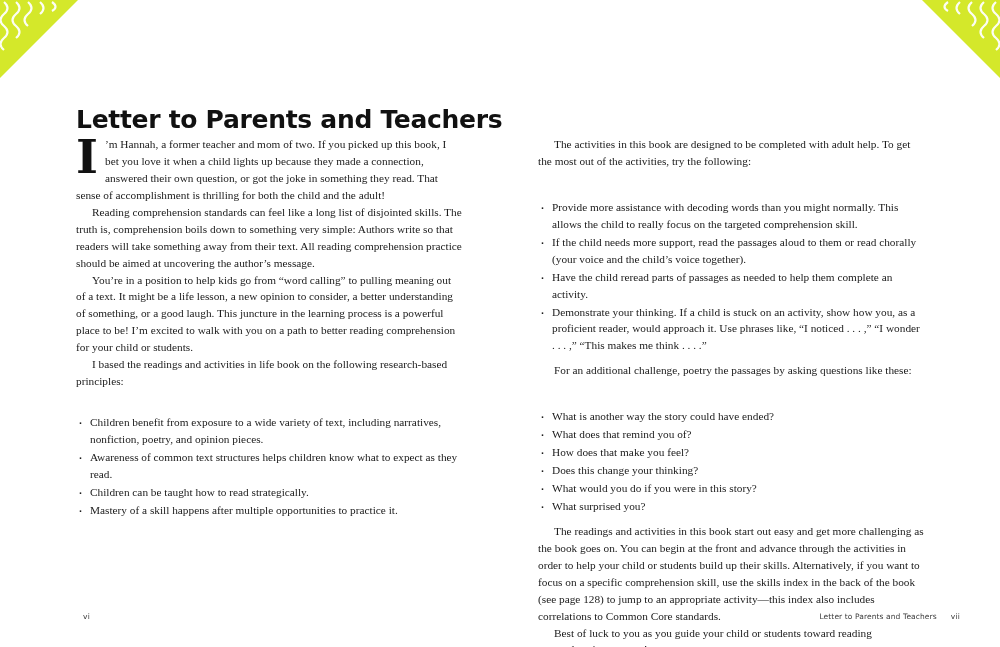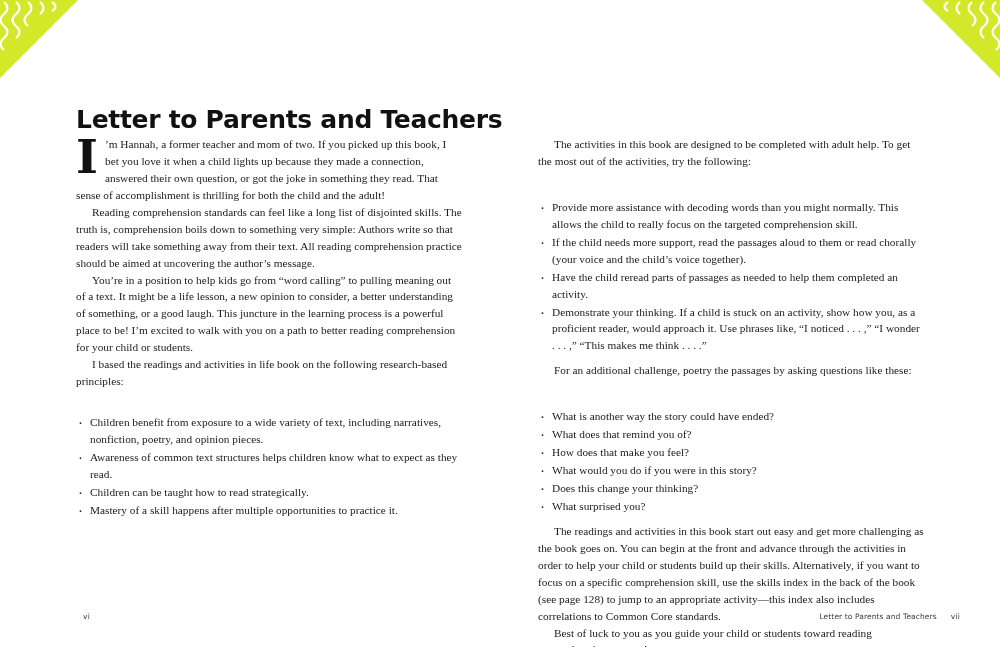--- a/index.html
+++ b/index.html
@@ -172,32 +172,32 @@
         <li>Mastery of a skill happens after multiple opportunities to practice it.</li>
       </ul>
     </div>
 
     <div class="col">
       <p class="indent">The activities in this book are designed to be completed with adult help. To get the most out of the activities, try the following:</p>
       <div class="spacer-xs"></div>
       <ul class="bullets">
         <li>Provide more assistance with decoding words than you might normally. This allows the child to really focus on the targeted comprehension skill.</li>
         <li>If the child needs more support, read the passages aloud to them or read chorally (your voice and the child’s voice together).</li>
-        <li>Have the child reread parts of passages as needed to help them completed an activity.</li>
+        <li>Have the child reread parts of passages as needed to help them complete an activity.</li>
         <li>Demonstrate your thinking. If a child is stuck on an activity, show how you, as a proficient reader, would approach it. Use phrases like, “I noticed . . . ,” “I wonder . . . ,” “This makes me think . . . .”</li>
       </ul>
       <div class="spacer-sm"></div>
       <p class="indent">For an additional challenge, poetry the passages by asking questions like these:</p>
       <div class="spacer-xs"></div>
       <ul class="bullets">
         <li>What is another way the story could have ended?</li>
         <li>What does that remind you of?</li>
         <li>How does that make you feel?</li>
+        <li>Does this change your thinking?</li>
         <li>What would you do if you were in this story?</li>
-        <li>Does this change your thinking?</li>
         <li>What surprised you?</li>
       </ul>
       <div class="spacer-sm"></div>
       <p class="indent">The readings and activities in this book start out easy and get more challenging as the book goes on. You can begin at the front and advance through the activities in order to help your child or students build up their skills. Alternatively, if you want to focus on a specific comprehension skill, use the skills index in the back of the book (see page 128) to jump to an appropriate activity—this index also includes correlations to Common Core standards.</p>
       <p class="indent">Best of luck to you as you guide your child or students toward reading comprehension success!</p>
     </div>
 
   </div>
 
   <div class="folio folio-left">vi</div>

